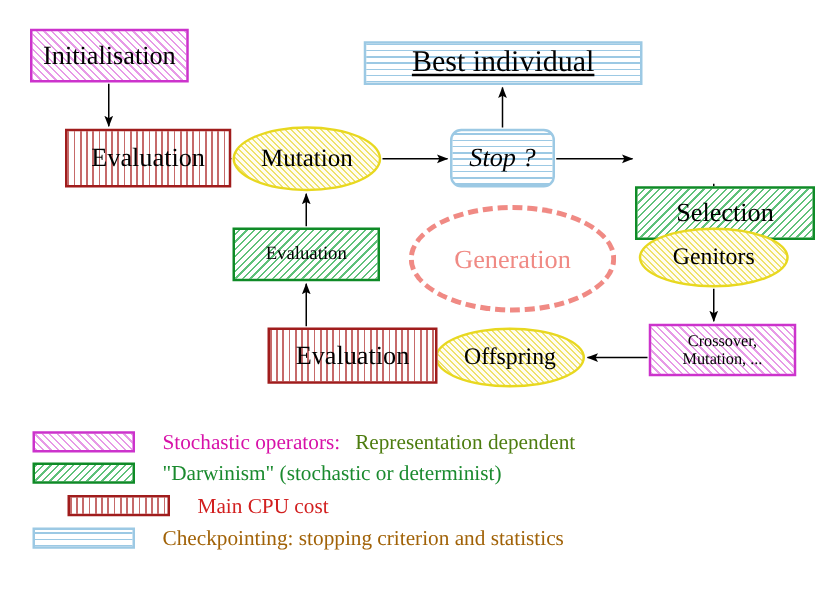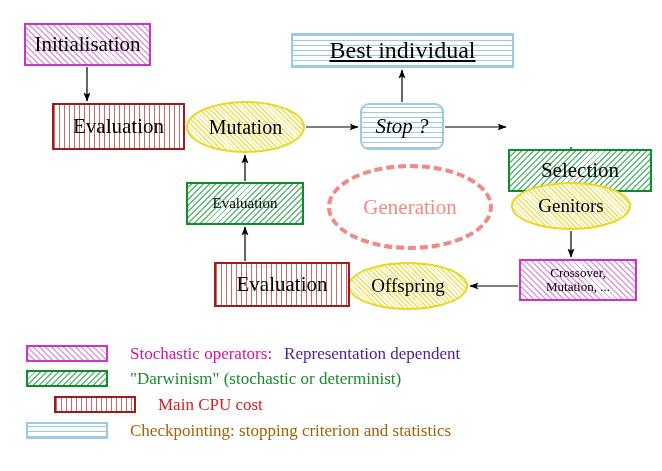--- a/index.html
+++ b/index.html
@@ -128,21 +128,21 @@
     box-sizing:border-box;
     flex:0 0 auto;
   }
   .legend-text{
     margin-left:22px;
     font-size:17px;
     white-space:nowrap;
     line-height:1;
   }
   .lg-magenta{color:#d711a8;}
-  .lg-gold{color:#4c1d95;}
+  .lg-gold{color:#4d7c0f;}
   .lg-green{color:#1a8a2e;}
   .lg-red{color:#d21f1f;}
   .lg-blue{color:#a16207;}
   .lg-part{display:inline;}
   .lg-gap{display:inline-block;width:12px;}
 </style>
 </head>
 <body>
 
 <div id="stage">

